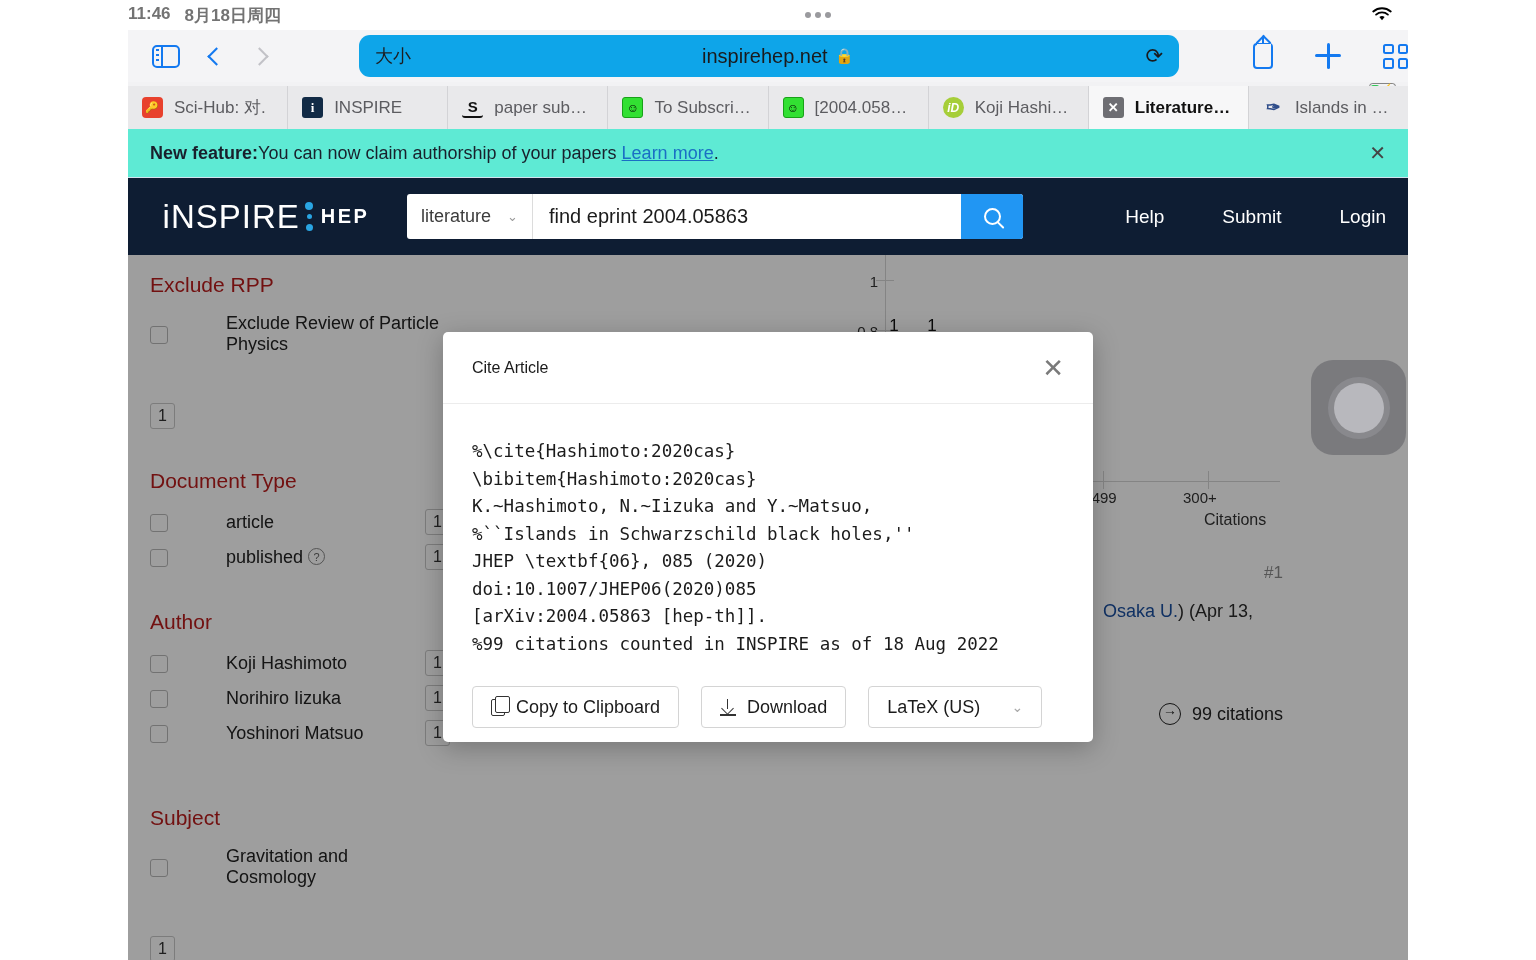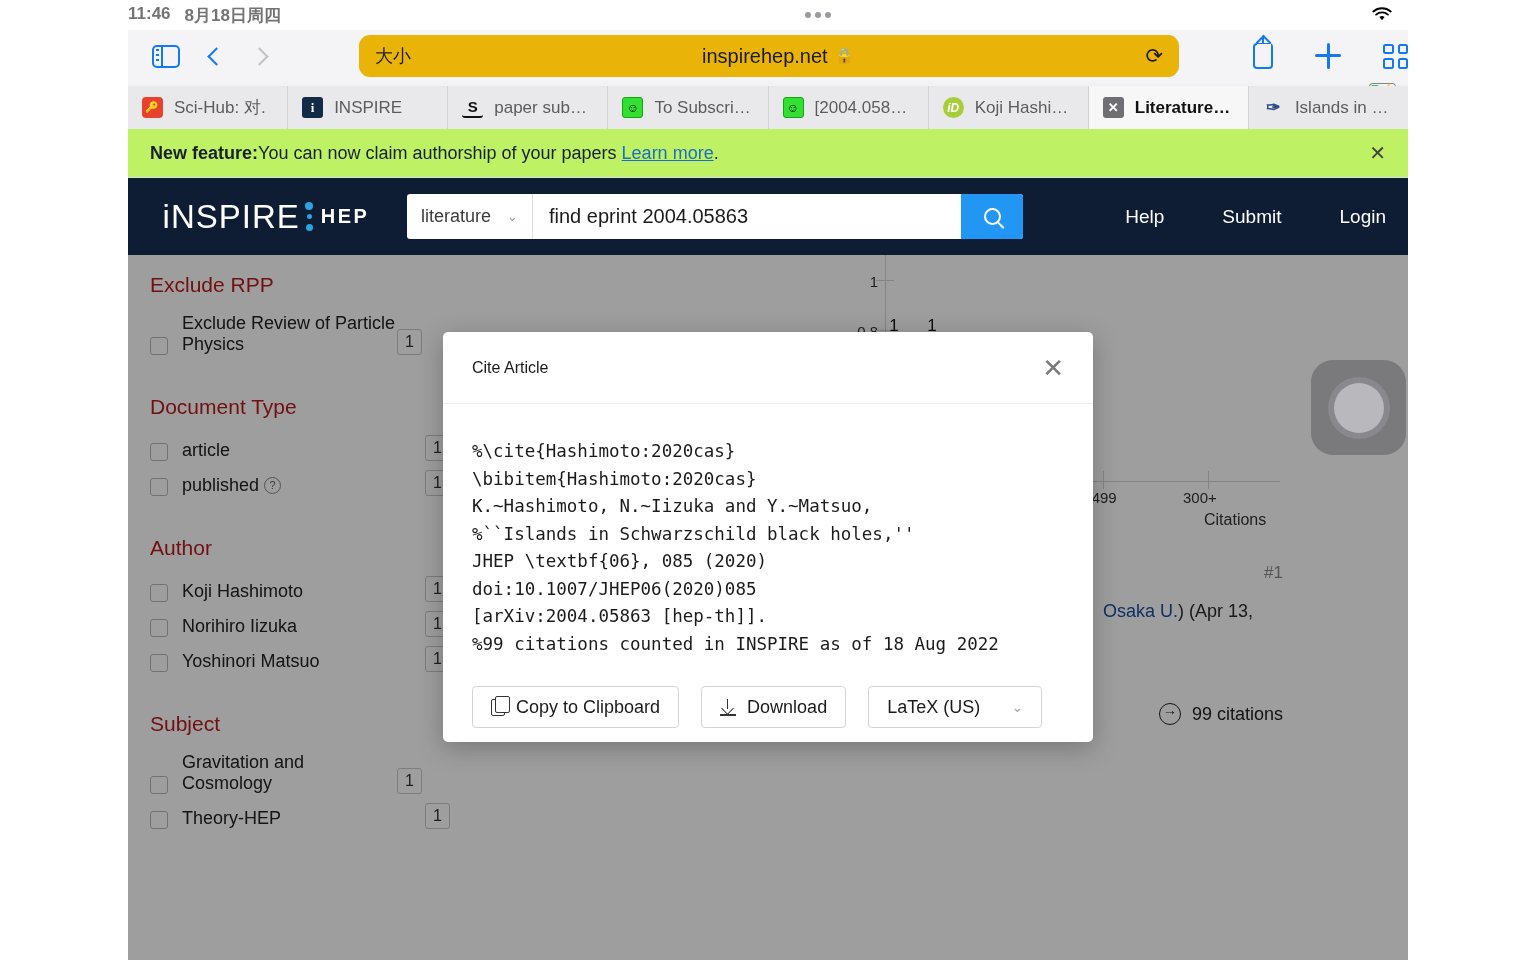--- a/index.html
+++ b/index.html
@@ -37,21 +37,21 @@
   .toolbar { position:absolute; left:0; top:30px; width:1536px; height:52px; background:#f4f4f6; display:flex; align-items:center; }
   .tb-icons-left { display:flex; align-items:center; gap:30px; margin-left:152px; }
   .sb-icon { width:28px; height:23px; border:2px solid #1379f0; border-radius:5px; position:relative;}
   .sb-icon::before { content:""; position:absolute; left:7px; top:-2px; bottom:-2px; width:2px; background:#1379f0;}
   .sb-icon i { position:absolute; left:2px; top:2.5px; width:3px; height:2px; background:#1379f0; box-shadow:0 5px 0 #1379f0, 0 10px 0 #1379f0;}
   .chev { width:13px; height:13px; border-left:2.6px solid #1379f0; border-bottom:2.6px solid #1379f0; }
   .chev.back { transform:rotate(45deg); }
   .chev.fwd { transform:rotate(-135deg); border-color:#c2c2c7; }
   .urlbar {
     position:absolute; left:359px; top:35px; width:820px; height:42px;
-    background:#eab308; border-radius:11px; display:flex; align-items:center; padding:0 16px;
+    background:#0ea5e9; border-radius:11px; display:flex; align-items:center; padding:0 16px;
   }
   .url-left { font-size:18px; color:#1d1d1f; }
   .url-center { flex:1; display:flex; align-items:center; justify-content:center; gap:8px; }
   .url-text { font-size:20px; color:#1a1a1c; }
   .lock { font-size:15px; color:#3d3d41; }
   .reload { font-size:21px; color:#1a1a1c; }
   .tb-icons-right { position:absolute; right:128px; top:35px; height:42px; display:flex; align-items:center; gap:42px; }
   .share-icon { width:20px; height:26px; border:2.2px solid #1379f0; border-radius:4px; position:relative; }
   .share-icon::before { content:""; position:absolute; left:50%; top:-9px; margin-left:-1.2px; width:2.4px; height:16px; background:#1379f0; }
   .share-icon::after { content:""; position:absolute; left:50%; top:-8px; margin-left:-5px; width:9px; height:9px; border-left:2.4px solid #1379f0; border-top:2.4px solid #1379f0; transform:rotate(45deg); }
@@ -73,21 +73,21 @@
   .fav-scihub { background:#e8412d; color:#ffe45c; border-radius:4px; font-size:11px;}
   .fav-inspire { background:#122b46; color:#fff; font-family:"Liberation Serif",serif; }
   .fav-s { background:transparent; color:#111; font-weight:700; font-size:15px; border-bottom:2px solid #111; }
   .fav-green { background:#32e032; color:#000; border:1px solid #18a218; font-size:12px;}
   .fav-orcid { background:#a6ce39; color:#fff; border-radius:50%; font-size:12px; font-style:italic;}
   .fav-x { background:#6e6e73; color:#fff; font-size:13px; border-radius:3px;}
   .fav-quill { background:transparent; color:#2f4d8a; font-size:17px;}
   .tab-label { overflow:hidden; text-overflow:ellipsis; }
 
   
-  .banner { position:absolute; left:128px; top:129px; width:1280px; height:49px; background:#bef264;
+  .banner { position:absolute; left:128px; top:129px; width:1280px; height:49px; background:#5eead4;
             display:flex; align-items:center; padding:0 22px; border-bottom:1px solid #d3e3ee; }
   .banner-txt { font-size:18px; color:#19202c; }
   .banner-txt b { font-weight:700; }
   .banner-link { color:#1a6fc4; }
   .banner-x { position:absolute; right:22px; top:50%; transform:translateY(-50%); font-size:20px; color:#444; }
 
   
   .inspire-hdr { position:absolute; left:128px; top:178px; width:1280px; height:77px; background:#0e1d33; display:flex; align-items:center; }
   .logo { margin-left:8px; width:260px; display:flex; align-items:center; justify-content:center; }
   .logo .lgtext { font-family:"Liberation Sans", sans-serif; font-size:33px; letter-spacing:1px; color:#fff; font-weight:400; }
@@ -102,21 +102,21 @@
   .mag { width:17px; height:17px; border:2.4px solid #fff; border-radius:50%; position:relative; }
   .mag::after { content:""; position:absolute; right:-6px; bottom:-3px; width:9px; height:2.4px; background:#fff; transform:rotate(45deg); border-radius:2px;}
   .hdr-links { position:absolute; right:150px; top:178px; height:77px; display:flex; align-items:center; gap:58px; font-size:19px; color:#fff; }
 
   
   .page { position:absolute; left:128px; top:255px; width:1280px; height:705px; background:#fff; overflow:hidden; }
   .dim { position:absolute; left:128px; top:255px; width:1280px; height:705px; background:rgba(0,0,0,0.38); z-index:40;}
 
   .facets { position:absolute; left:22px; top:0; width:300px; }
   .facet-title { font-size:21px; color:#b91c1c; margin:18px 0 16px; }
-  .facet-row { display:flex; align-items:flex-end; flex-wrap:wrap; margin-bottom:9px; }
+  .facet-row { display:flex; align-items:center; flex-wrap:wrap; margin-bottom:9px;gap:44px; }
   .cbox { width:18px; height:18px; border:1.5px solid #b9b9b9; border-radius:3px; background:#fff; flex:none; margin-top:2px;}
   .facet-label { font-size:18px; color:#222; margin-left:14px; max-width:215px; }
   .facet-count { margin-left:auto; min-width:25px; height:26px; border:1px solid #c8c8c8; border-radius:3px;
                  display:flex; align-items:center; justify-content:center; font-size:16px; color:#333; padding:0 7px; background:#fff;}
   .facet-count.wrap { margin-left:0; margin-top:4px; }
   .qmark { display:inline-flex; width:17px; height:17px; border:1.3px solid #888; border-radius:50%;
            align-items:center; justify-content:center; font-size:11px; color:#666; vertical-align:2px; margin-left:5px;}
 
   
   .chart { position:absolute; left:345px; top:-2px; width:820px; height:290px; }
@@ -352,21 +352,21 @@
         <span class="cbox"></span>
         <span class="facet-label">Norihiro Iizuka</span>
         <span class="facet-count">1</span>
       </div>
       <div class="facet-row">
         <span class="cbox"></span>
         <span class="facet-label">Yoshinori Matsuo</span>
         <span class="facet-count">1</span>
       </div>
 
-      <div class="facet-title" style="margin-top:40px">Subject</div>
+      <div class="facet-title" style="margin-top:60px">Subject</div>
       <div class="facet-row">
         <span class="cbox"></span>
         <span class="facet-label">Gravitation and Cosmology</span>
         <span class="facet-count wrap">1</span>
       </div>
       <div class="facet-row">
         <span class="cbox"></span>
         <span class="facet-label">Theory-HEP</span>
         <span class="facet-count">1</span>
       </div>

